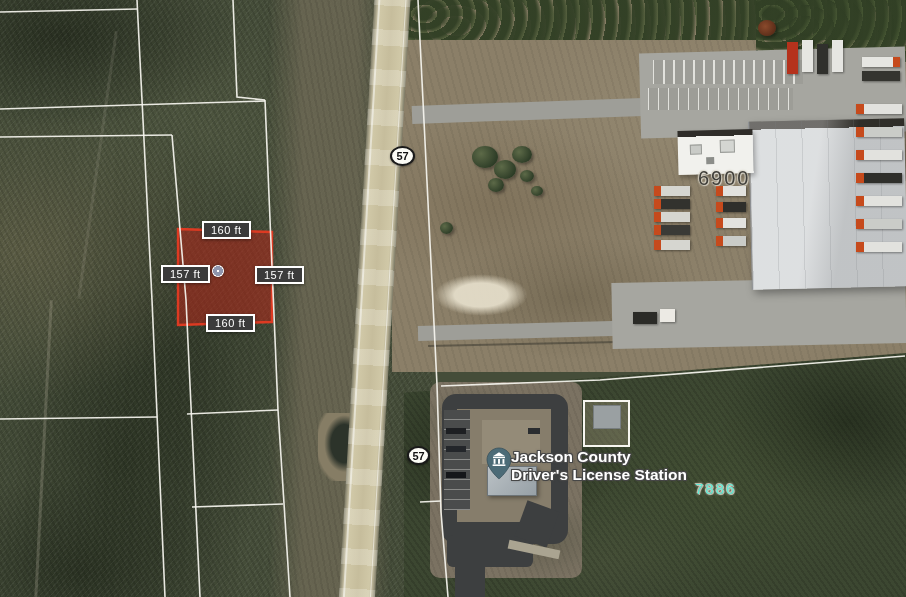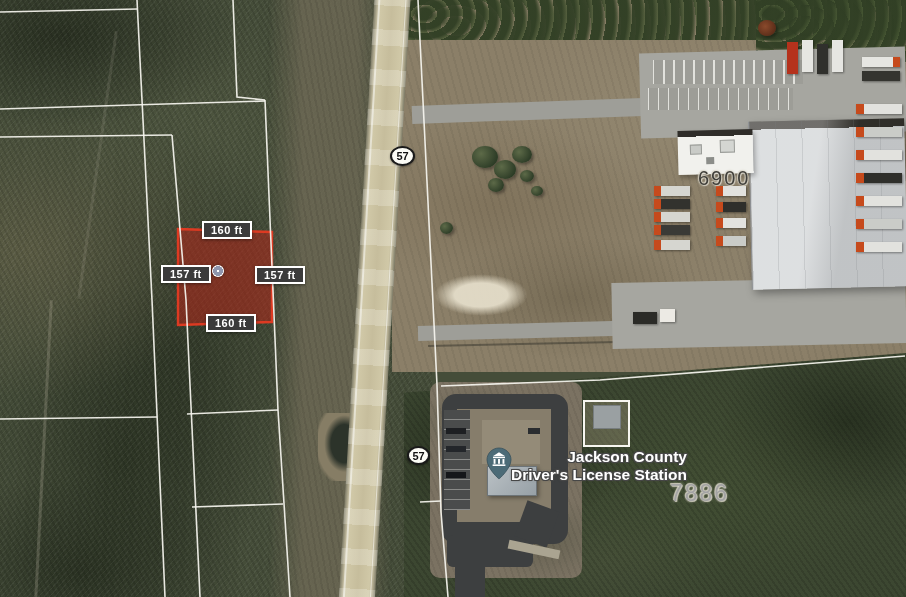--- a/index.html
+++ b/index.html
@@ -126,21 +126,21 @@
   }
   .smallparcel{
     left:583px;top:400px;width:47px;height:47px;
     border:2px solid #f7f6f0;background:rgba(170,158,128,.35);
   }
   
   svg.lines{left:0;top:0;}
   
   .dim{
     background:#3b3b3b;border:2px solid #fff;color:#fff;
-    font-size:11px;font-weight:bold;letter-spacing:.5px;
+    font-size:11px;font-weight:normal;letter-spacing:.5px;
     padding:1px 7px;white-space:nowrap;box-shadow:0 1px 3px rgba(0,0,0,.45);
   }
   .marker{
     left:212px;top:265px;width:12px;height:12px;border-radius:50%;
     background:radial-gradient(circle,#fff 0 16%, #8f96ad 17% 58%, #fff 59% 100%);
     box-shadow:0 0 3px rgba(0,0,0,.5);
   }
   .shield{
     background:#fcfcf6;border:2px solid #1a1a1a;border-radius:50%;
     color:#111;font-weight:bold;font-size:11px;
@@ -266,34 +266,34 @@
   <div class="dim" style="left:202px;top:221px;">160 ft</div>
   <div class="dim" style="left:161px;top:265px;">157 ft</div>
   <div class="dim" style="left:255px;top:266px;">157 ft</div>
   <div class="dim" style="left:206px;top:314px;">160 ft</div>
   <div class="marker"></div>
 
   <div class="shield" style="left:390px;top:146px;width:25px;height:20px;">57</div>
   <div class="shield" style="left:407px;top:446px;width:23px;height:19px;">57</div>
 
   <div class="addr" style="left:698px;top:167px;color:#403f3a;">6900</div>
-  <div class="addr" style="left:670px;top:480px;font-size:23px;color:#a3a3a3;">7886</div>
+  <div class="addr" style="left:695px;top:480px;font-size:15px;color:#5eead4;">7886</div>
 
   <div style="left:486px;top:447px;width:26px;height:33px;">
     <svg width="26" height="33" viewBox="0 0 26 33" style="left:0;top:0;">
       <path d="M13 1 C6.4 1 1 6.3 1 12.8 c0 8.8 12 19.2 12 19.2 s12-10.4 12-19.2 C25 6.3 19.6 1 13 1 Z" fill="#4c6b77" stroke="#38515b" stroke-width="0.8"></path>
       <g fill="#ffffff">
         <path d="M13 5.2 L6.8 9.2 h12.4 Z"></path>
         <rect x="7" y="9.8" width="12" height="1.4"></rect>
         <rect x="7.6" y="12" width="1.9" height="4.8"></rect>
         <rect x="12.05" y="12" width="1.9" height="4.8"></rect>
         <rect x="16.5" y="12" width="1.9" height="4.8"></rect>
         <rect x="6.6" y="17.4" width="12.8" height="1.6"></rect>
       </g>
     </svg>
   </div>
-  <div style="left:511px;top:448px;text-align:right;">
+  <div style="left:511px;top:448px;">
     <div class="poi-text" style="position:static;">Jackson County</div>
     <div class="poi-text" style="position:static;">Driver's License Station</div>
   </div>
 
 
 </div>
 
 </body></html>

